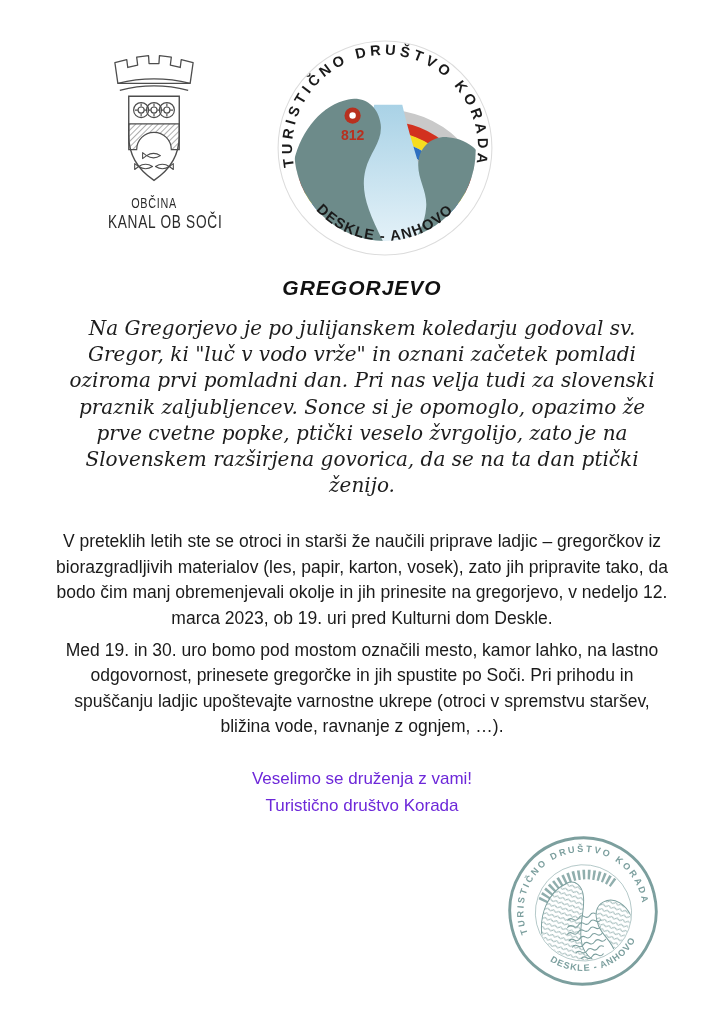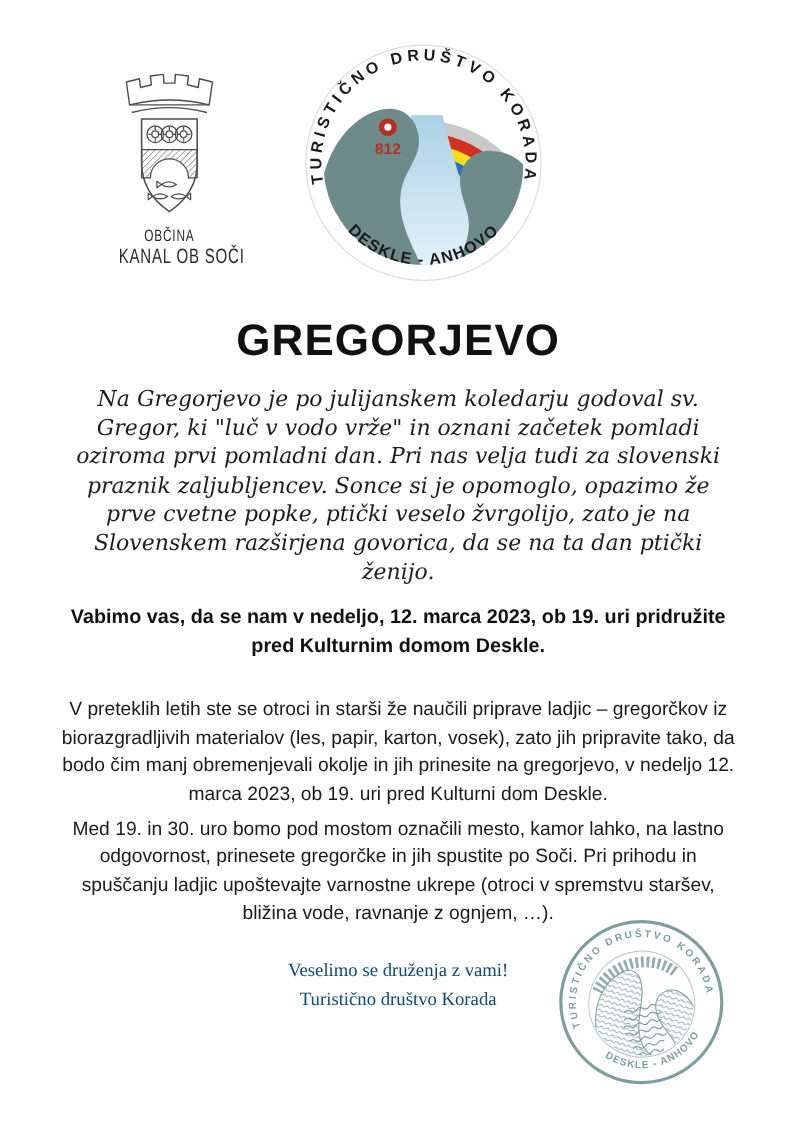--- a/index.html
+++ b/index.html
@@ -2,38 +2,38 @@
 <html><head>
 <meta charset="utf-8">
 <style>
   html,body{margin:0;padding:0;background:#ffffff;}
   .page{
     position:relative;width:724px;height:1024px;background:#ffffff;
     font-family:"Liberation Sans",sans-serif;color:#151515;overflow:hidden;
     margin:0 auto;
   }
   
-  .crest{position:absolute;left:90px;top:62px;width:128px;text-align:center;}
+  .crest{position:absolute;left:90px;top:50px;width:128px;text-align:center;}
   .crest svg{display:block;margin:0 auto;}
   .crest-name{margin-top:6px;transform:scaleX(.72);transform-origin:center top;
     color:#2b2b2b;white-space:nowrap;line-height:1.15;letter-spacing:1px;}
   .crest-name .l1{font-size:15px;}
   .crest-name .l2{font-size:19px;}
   .badge{position:absolute;left:277px;top:40px;width:216px;height:216px;}
   .badge svg{width:100%;height:100%;display:block;}
   
   .content{position:absolute;left:0;top:0;width:724px;padding-top:272px;
     box-sizing:border-box;text-align:center;}
-  .title{font-size:40px;font-weight:bold;letter-spacing:1px;margin:16px;color:#111;}
+  .title{font-size:21px;font-weight:bold;letter-spacing:1px;margin:4px;color:#111;font-style:italic;}
   .script{width:588px;margin:15px auto 0;font-family:"DejaVu Serif",serif;
     font-style:italic;font-size:20px;line-height:1.31;color:#1d1d1d;}
   .invite{width:600px;margin:15px auto 0;font-weight:bold;font-size:18px;line-height:1.5;color:#111;}
   .para{width:616px;margin:6px auto 0;font-size:17.5px;line-height:1.46;color:#1a1a1a;}
   .para.first{margin-top:31px;}
-  .closing{margin-top:25px;font-size:17px;line-height:1.6;color:#0c4a6e;font-family:Liberation Serif, serif;}
+  .closing{margin-top:25px;font-size:17px;line-height:1.6;color:#6d28d9;}
   
   .stamp{position:absolute;left:506px;top:834px;width:154px;height:154px;
     transform:rotate(-14deg);opacity:.9;}
   .stamp svg{width:100%;height:100%;display:block;}
 </style>
 </head>
 <body>
 
 <div class="page">
 
@@ -122,21 +122,20 @@
       </text>
       <text font-family="Liberation Sans, sans-serif" font-size="13.5" font-weight="bold" fill="#1a1a1a" letter-spacing="1.2" text-anchor="middle">
         <textPath href="#arcBottom" startOffset="50%">DESKLE - ANHOVO</textPath>
       </text>
     </svg>
   </div>
 
   <div class="content">
     <h1 class="title">GREGORJEVO</h1>
     <p class="script">Na Gregorjevo je po julijanskem koledarju godoval sv. Gregor, ki "luč v vodo vrže" in oznani začetek pomladi oziroma prvi pomladni dan. Pri nas velja tudi za slovenski praznik zaljubljencev. Sonce si je opomoglo, opazimo že prve cvetne popke, ptički veselo žvrgolijo, zato je na Slovenskem razširjena govorica, da se na ta dan ptički ženijo.</p>
-    <p class="invite">Vabimo vas, da se nam v nedeljo, 12. marca 2023, ob 19. uri pridružite pred Kulturnim domom Deskle.</p>
     <p class="para first">V preteklih letih ste se otroci in starši že naučili priprave ladjic – gregorčkov iz biorazgradljivih materialov (les, papir, karton, vosek), zato jih pripravite tako, da bodo čim manj obremenjevali okolje in jih prinesite na gregorjevo, v nedeljo 12. marca 2023, ob 19. uri pred Kulturni dom Deskle.</p>
     <p class="para">Med 19. in 30. uro bomo pod mostom označili mesto, kamor lahko, na lastno odgovornost, prinesete gregorčke in jih spustite po Soči. Pri prihodu in spuščanju ladjic upoštevajte varnostne ukrepe (otroci v spremstvu staršev, bližina vode, ravnanje z ognjem, …).</p>
     <div class="closing">
       <div>Veselimo se druženja z vami!</div>
       <div>Turistično društvo Korada</div>
     </div>
   </div>
 
   <div class="stamp">
     <svg viewBox="0 0 160 160">

